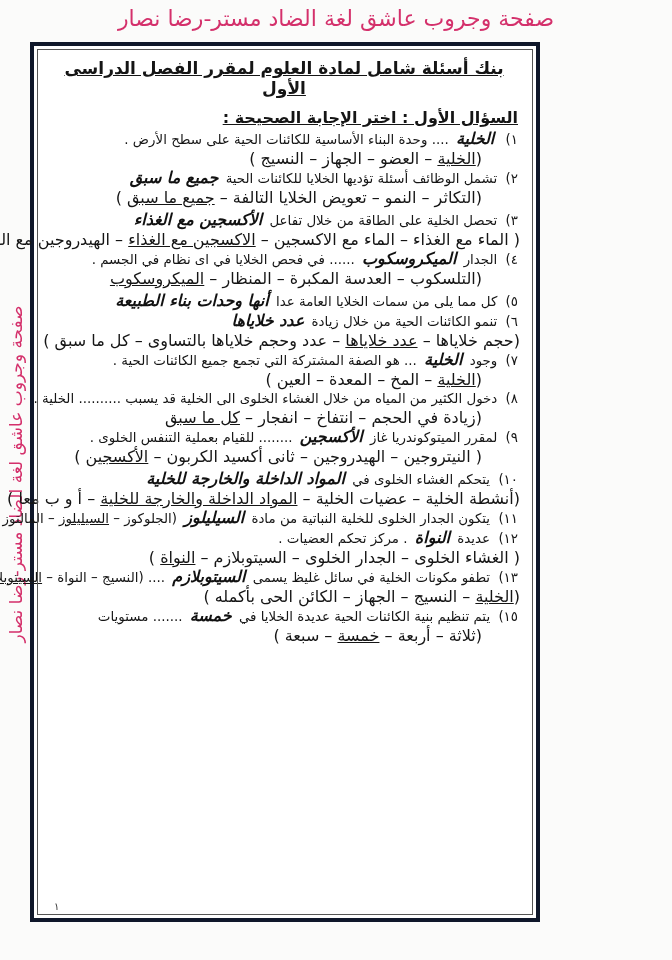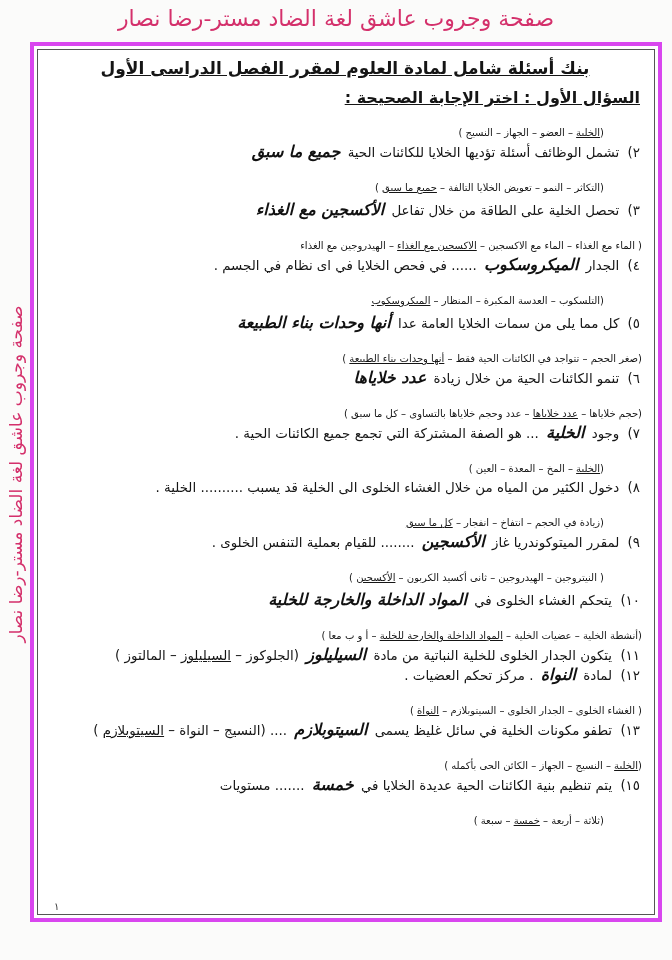--- a/index.html
+++ b/index.html
@@ -20,43 +20,43 @@
     width:24px; height:356px;
     overflow:hidden;
   }
   .watermark-side span {
     position:absolute; left:50%; top:50%;
     transform:translate(-50%,-50%) rotate(-90deg);
     white-space:nowrap; direction:rtl;
     font-size:17px; color:#d4306b;
   }
   .frame {
-    position:absolute; left:30px; top:42px; width:632px; height:880px;
-    border:4px solid #d946ef; box-sizing:border-box;
+    position:absolute; left:30px; top:42px; width:510px; height:880px;
+    border:4px solid #0f172a; box-sizing:border-box;
     background:#ffffff;
   }
   .frame::after {
     content:""; position:absolute; inset:3px; border:1px solid #555;
     pointer-events:none;
   }
   .content {
     position:absolute; left:12px; right:14px; top:6px; bottom:0;
     direction:rtl; text-align:right;
   }
   .doc-title {
     text-align:center; font-weight:bold; font-size:17px;
     text-decoration:underline; margin-top:6px; margin-bottom:10px;
   }
   .section-title {
     font-weight:bold; font-size:16px; text-decoration:underline;
     margin-bottom:2px; padding-right:4px;
   }
   .q { font-size:13.4px; line-height:19px; position:relative; }
   .q-line { white-space:nowrap; padding-right:4px; }
-  .opts { white-space:nowrap; padding-right:40px; font-size:10px; line-height:19px;margin-top:16px; }
+  .opts { white-space:nowrap; padding-right:40px; font-size:16px; line-height:19px; }
   .opts.wide { padding-right:2px; }
   .num { margin-left:4px; }
   .hand {
     font-family:"DejaVu Serif", serif; font-style:italic; font-weight:bold;
     font-size:16px; color:#111; margin:0 3px;
   }
   .blank { letter-spacing:1px; }
   .ul { text-decoration:underline; }
   .page-num {
     position:absolute; left:8px; bottom:6px; font-size:10px; color:#333;
@@ -70,37 +70,37 @@
   <span>صفحة وجروب عاشق لغة الضاد مستر-رضا نصار</span>
 </div>
 
 <div class="frame">
   <div class="content">
     <div class="doc-title">بنك أسئلة شامل لمادة العلوم لمقرر الفصل الدراسى الأول</div>
     <div class="section-title">السؤال الأول : اختر الإجابة الصحيحة :</div>
 
     <div id="questions">
         <div class="q">
+          <div class="q-line"><span class="num">١)</span> <span class="hand">الخلية</span> <span class="blank">....</span> <span>وحدة البناء الأساسية للكائنات الحية على سطح الأرض .</span> </div>
           <div class="opts">(<span class="ul">الخلية</span> – العضو – الجهاز – النسيج )</div>
         </div>
         <div class="q">
           <div class="q-line"><span class="num">٢)</span> <span>تشمل الوظائف أسئلة تؤديها الخلايا للكائنات الحية</span> <span class="hand">جميع ما سبق</span> </div>
           <div class="opts">(التكاثر – النمو – تعويض الخلايا التالفة – <span class="ul">جميع ما سبق</span> )</div>
         </div>
         <div class="q" style="margin-top: 3px;">
           <div class="q-line"><span class="num">٣)</span> <span>تحصل الخلية على الطاقة من خلال تفاعل</span> <span class="hand">الأكسجين مع الغذاء</span> </div>
           <div class="opts wide">( الماء مع الغذاء – الماء مع الاكسجين – <span class="ul">الاكسجين مع الغذاء</span> – الهيدروجين مع الغذاء</div>
         </div>
         <div class="q">
           <div class="q-line"><span class="num">٤)</span> <span>الجدار</span> <span class="hand">الميكروسكوب</span> <span class="blank">......</span> <span>في فحص الخلايا في اى نظام في الجسم .</span> </div>
           <div class="opts">(التلسكوب – العدسة المكبرة – المنظار – <span class="ul">الميكروسكوب</span></div>
         </div>
         <div class="q" style="margin-top: 3px;">
           <div class="q-line"><span class="num">٥)</span> <span>كل مما يلى من سمات الخلايا العامة عدا</span> <span class="hand">أنها وحدات بناء الطبيعة</span> </div>
-          <div class="opts wide">(صغر الحجم – تتواجد في الكائنات الحية فقط – <span class="ul">أنها وحدات بناء الطبيعة</span> )</div>
         </div>
         <div class="q">
           <div class="q-line"><span class="num">٦)</span> <span>تنمو الكائنات الحية من خلال زيادة</span> <span class="hand">عدد خلاياها</span> </div>
           <div class="opts wide">(حجم خلاياها – <span class="ul">عدد خلاياها</span> – عدد وحجم خلاياها بالتساوى – كل ما سبق )</div>
         </div>
         <div class="q">
           <div class="q-line"><span class="num">٧)</span> <span>وجود</span> <span class="hand">الخلية</span> <span class="blank">...</span> <span>هو الصفة المشتركة التي تجمع جميع الكائنات الحية .</span> </div>
           <div class="opts">(<span class="ul">الخلية</span> – المخ – المعدة – العين )</div>
         </div>
         <div class="q">
@@ -112,21 +112,21 @@
           <div class="opts">( النيتروجين – الهيدروجين – ثانى أكسيد الكربون – <span class="ul">الأكسجين</span> )</div>
         </div>
         <div class="q" style="margin-top: 3px;">
           <div class="q-line"><span class="num">١٠)</span> <span>يتحكم الغشاء الخلوى في</span> <span class="hand">المواد الداخلة والخارجة للخلية</span> </div>
           <div class="opts wide">(أنشطة الخلية – عضيات الخلية – <span class="ul">المواد الداخلة والخارجة للخلية</span> – أ و ب معا )</div>
         </div>
         <div class="q">
           <div class="q-line"><span class="num">١١)</span> <span>يتكون الجدار الخلوى للخلية النباتية من مادة</span> <span class="hand">السيليلوز</span>  <span>(الجلوكوز – <span class="ul">السيليلوز</span> – المالتوز )</span></div>
         </div>
         <div class="q">
-          <div class="q-line"><span class="num">١٢)</span> <span>لمادة</span> <span class="hand">النواة</span> <span class="blank">.</span> <span>مركز تحكم العضيات .</span> </div>
+          <div class="q-line"><span class="num">١٢)</span> <span>عديدة</span> <span class="hand">النواة</span> <span class="blank">.</span> <span>مركز تحكم العضيات .</span> </div>
           <div class="opts wide">( الغشاء الخلوى – الجدار الخلوى – السيتوبلازم – <span class="ul">النواة</span> )</div>
         </div>
         <div class="q">
           <div class="q-line"><span class="num">١٣)</span> <span>تطفو مكونات الخلية في سائل غليظ يسمى</span> <span class="hand">السيتوبلازم</span> <span class="blank">....</span>  <span>(النسيج – النواة – <span class="ul">السيتوبلازم</span> )</span></div>
         </div>
         <div class="q">
           <div class="opts wide">(<span class="ul">الخلية</span> – النسيج – الجهاز – الكائن الحى بأكمله )</div>
         </div>
         <div class="q">
           <div class="q-line"><span class="num">١٥)</span> <span>يتم تنظيم بنية الكائنات الحية عديدة الخلايا في</span> <span class="hand">خمسة</span> <span class="blank">.......</span> <span>مستويات</span> </div>

